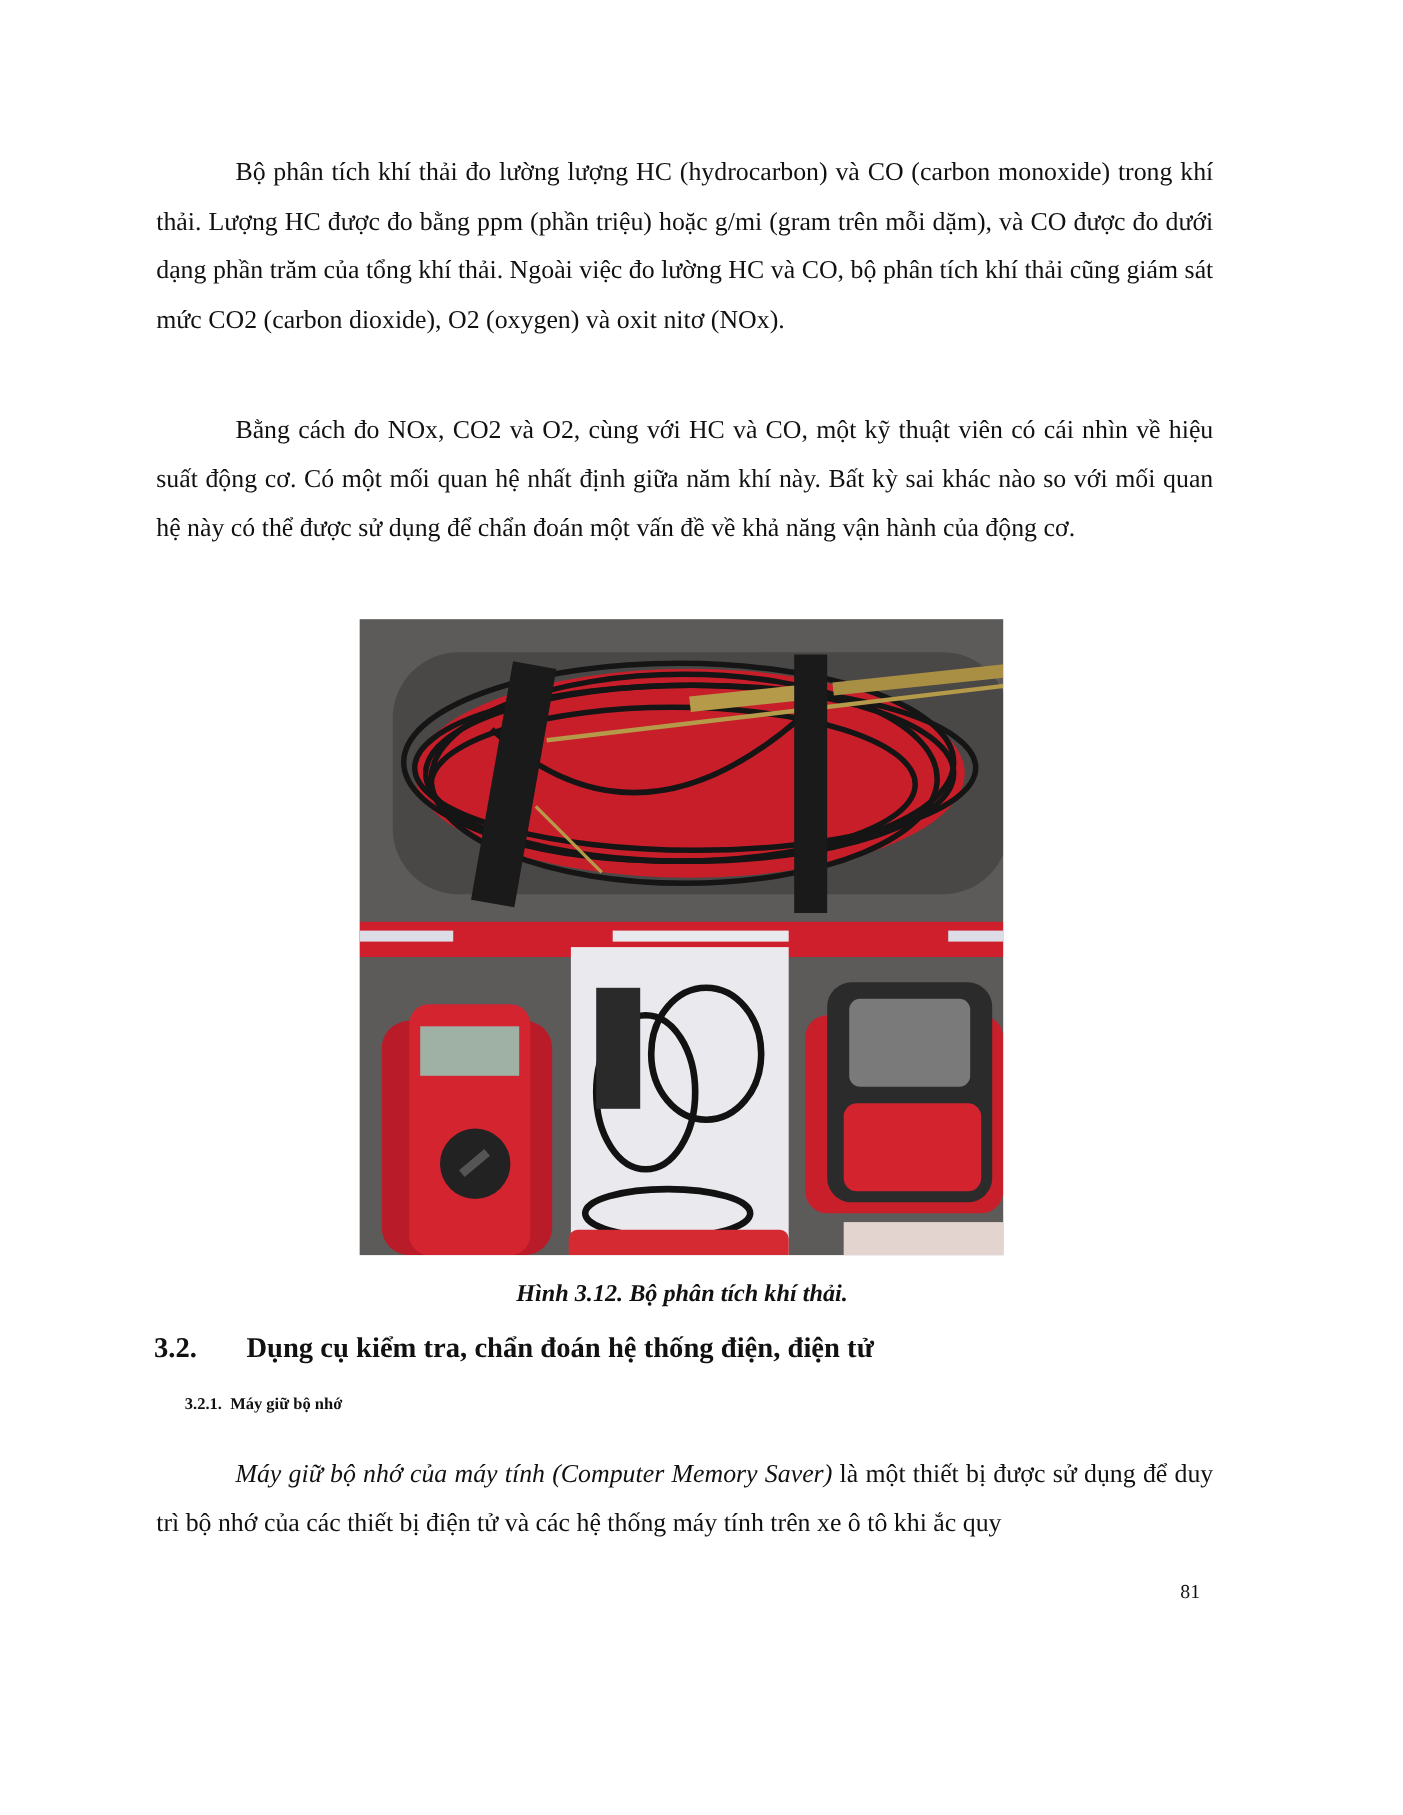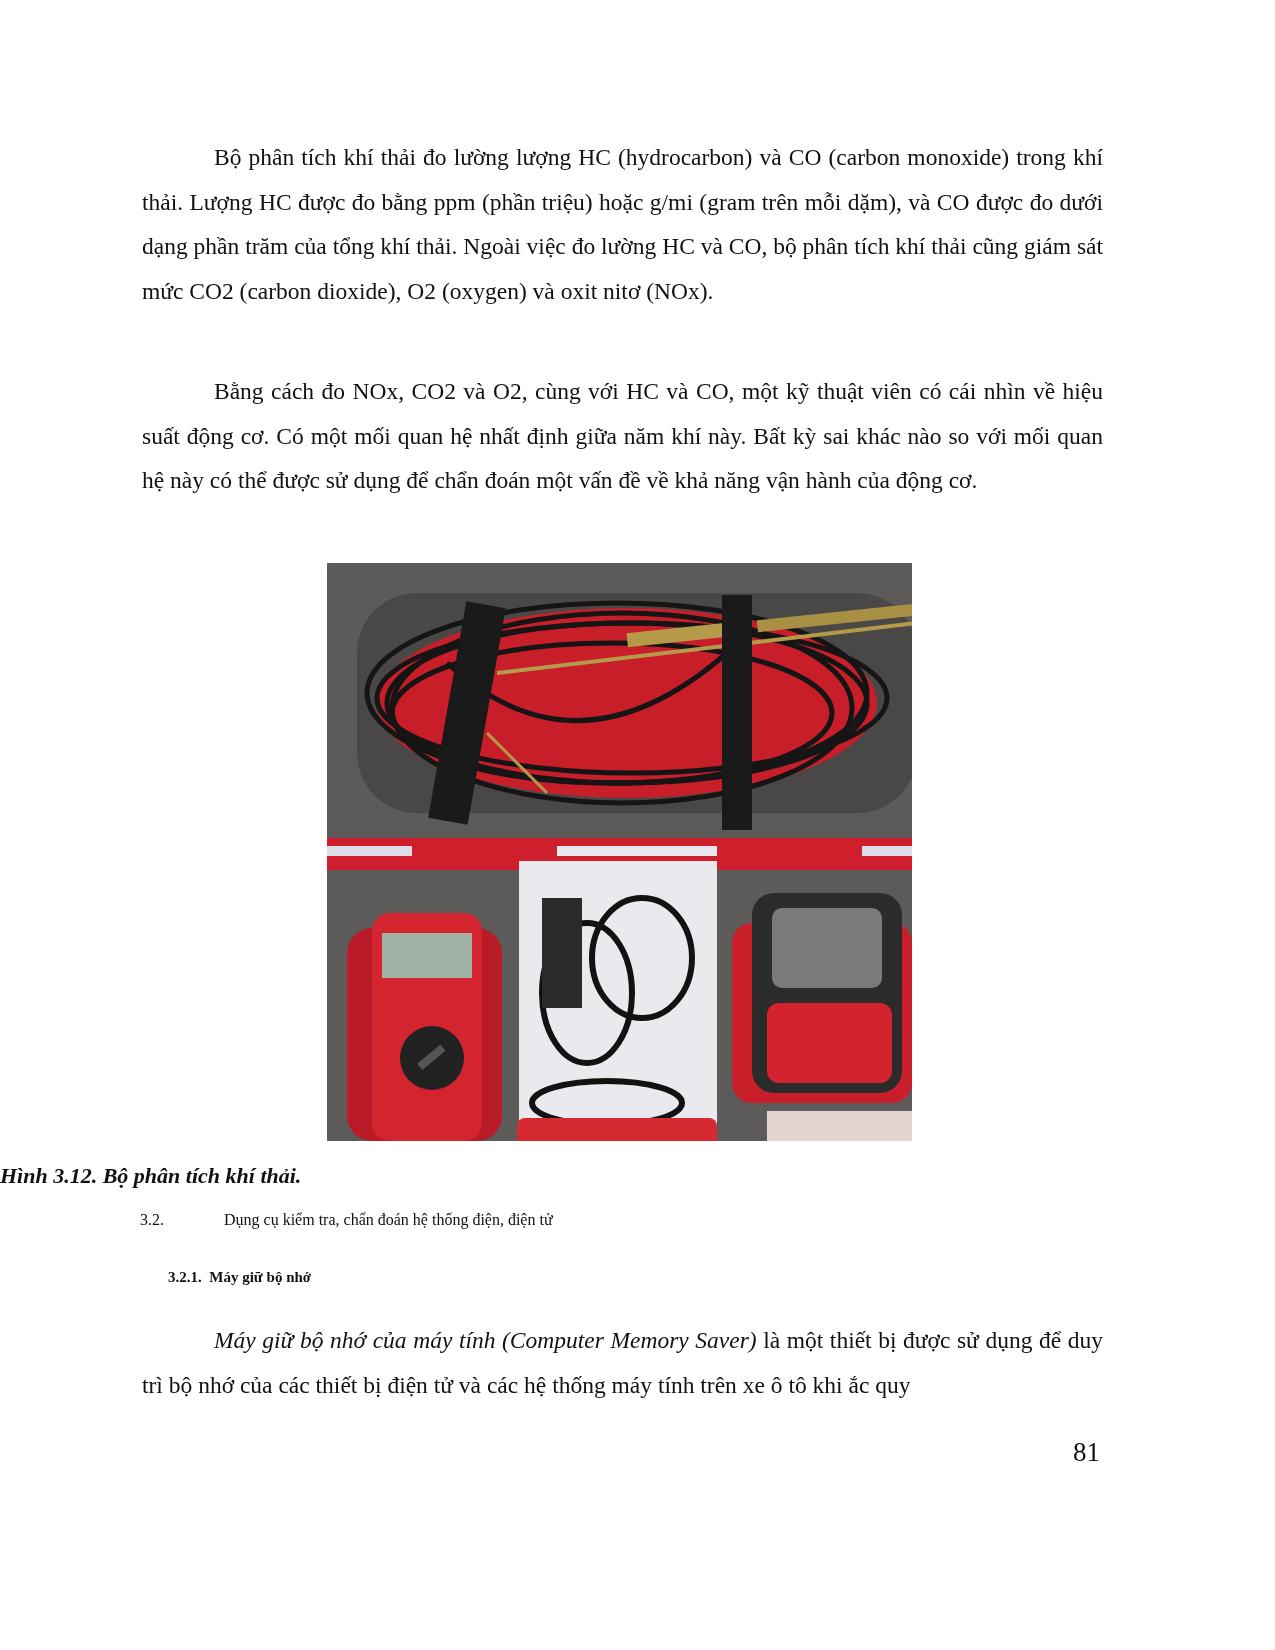--- a/index.html
+++ b/index.html
@@ -6,26 +6,26 @@
   body { width:1275px; height:1650px; position:relative; overflow:hidden;
          font-family:"Liberation Serif", "DejaVu Serif", serif; color:#111; }
   .para { position:absolute; left:140px; width:961px; font-size:23.5px; line-height:44.5px;
           text-align:justify; margin:2px; }
   .para .indent { display:inline-block; width:72px; }
   .p1 { top:133px; }
   .p2 { top:367px; }
   .p3 { top:1316px; }
   .figure { position:absolute; left:327px; top:563px; width:585px; height:578px;
             background:#5a5857; overflow:hidden; }
-  .caption { position:absolute; top:1163px; left:0; width:1240px; 
+  .caption { position:absolute; top:1163px; left:0; width:1240px; text-align:center;
              font-style:italic; font-weight:bold; font-size:22px; }
-  .h2 { position:absolute; top:1211px; left:140px; font-weight:normal; font-size:16px; }
+  .h2 { position:absolute; top:1211px; left:140px; font-weight:bold; font-size:26px; }
   .h2 .num { display:inline-block; width:84px; }
   .h3 { position:absolute; top:1269px; left:168px; font-weight:bold; font-size:15px; }
-  .pagenum { position:absolute; top:1437px; left:1073px; font-size:27px; }
+  .pagenum { position:absolute; top:1437px; left:1073px; font-size:18px; }
   i { }
 </style>
 </head>
 <body>
 
 <p class="para p1"><span class="indent"></span><span>Bộ phân tích khí thải đo lường lượng HC (hydrocarbon) và CO (carbon monoxide) trong khí thải. Lượng HC được đo bằng ppm (phần triệu) hoặc g/mi (gram trên mỗi dặm), và CO được đo dưới dạng phần trăm của tổng khí thải. Ngoài việc đo lường HC và CO, bộ phân tích khí thải cũng giám sát mức CO2 (carbon dioxide), O2 (oxygen) và oxit nitơ (NOx).</span></p>
 
 <p class="para p2"><span class="indent"></span><span>Bằng cách đo NOx, CO2 và O2, cùng với HC và CO, một kỹ thuật viên có cái nhìn về hiệu suất động cơ. Có một mối quan hệ nhất định giữa năm khí này. Bất kỳ sai khác nào so với mối quan hệ này có thể được sử dụng để chẩn đoán một vấn đề về khả năng vận hành của động cơ.</span></p>
 
 <div class="figure">

